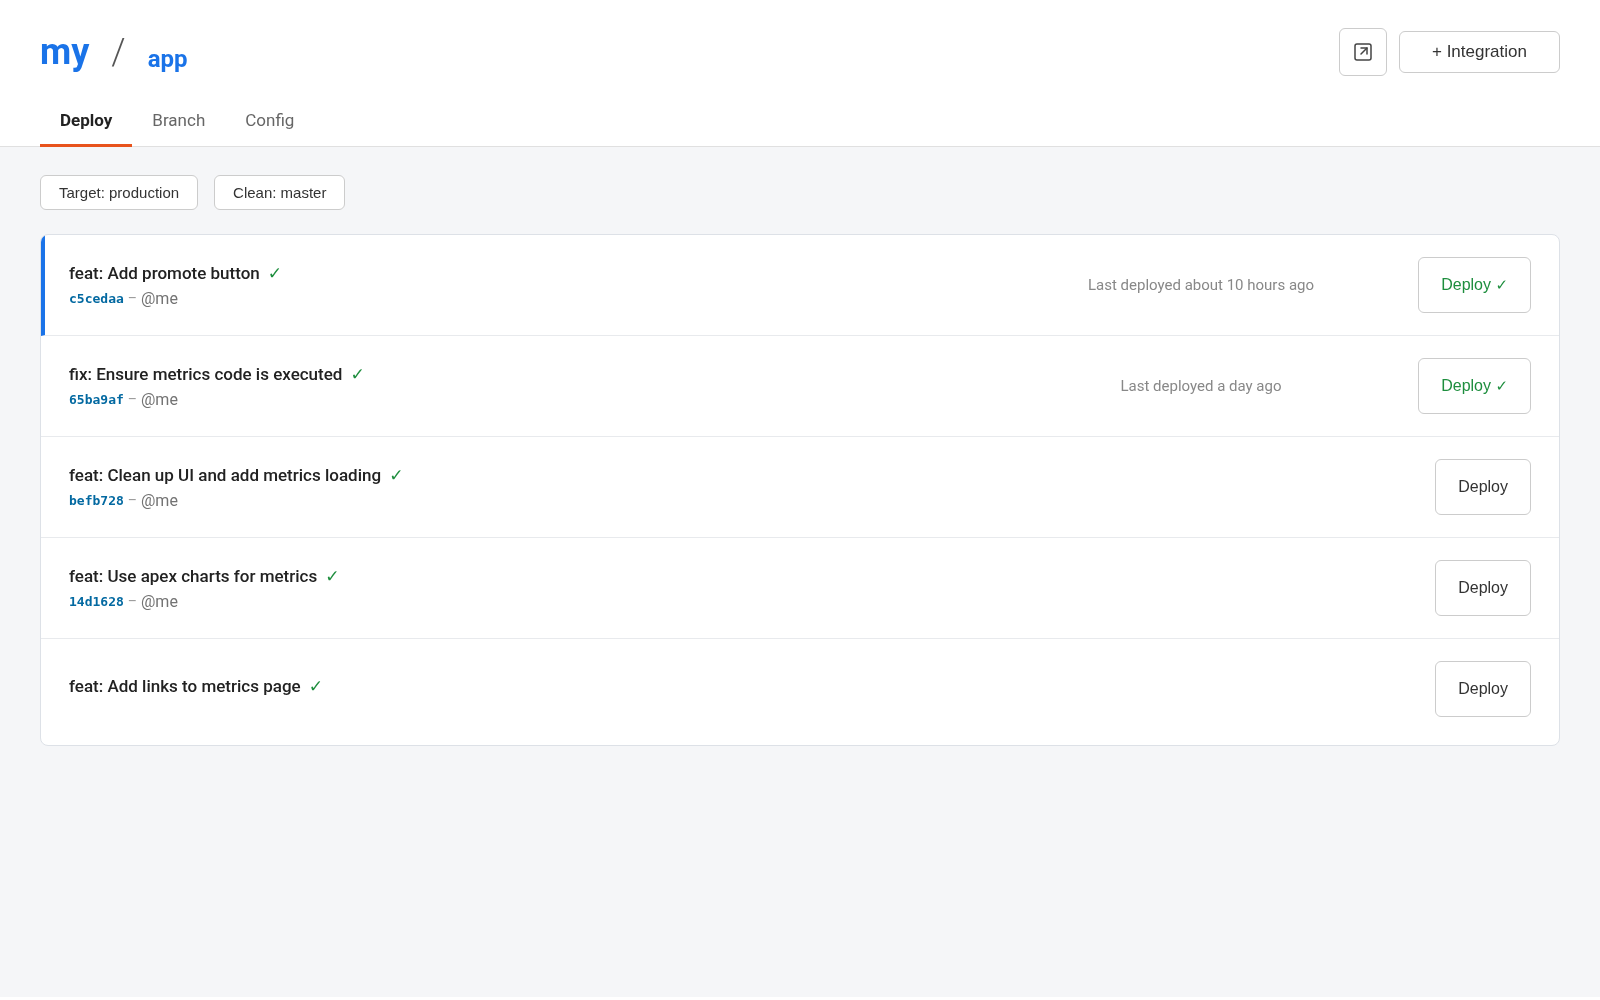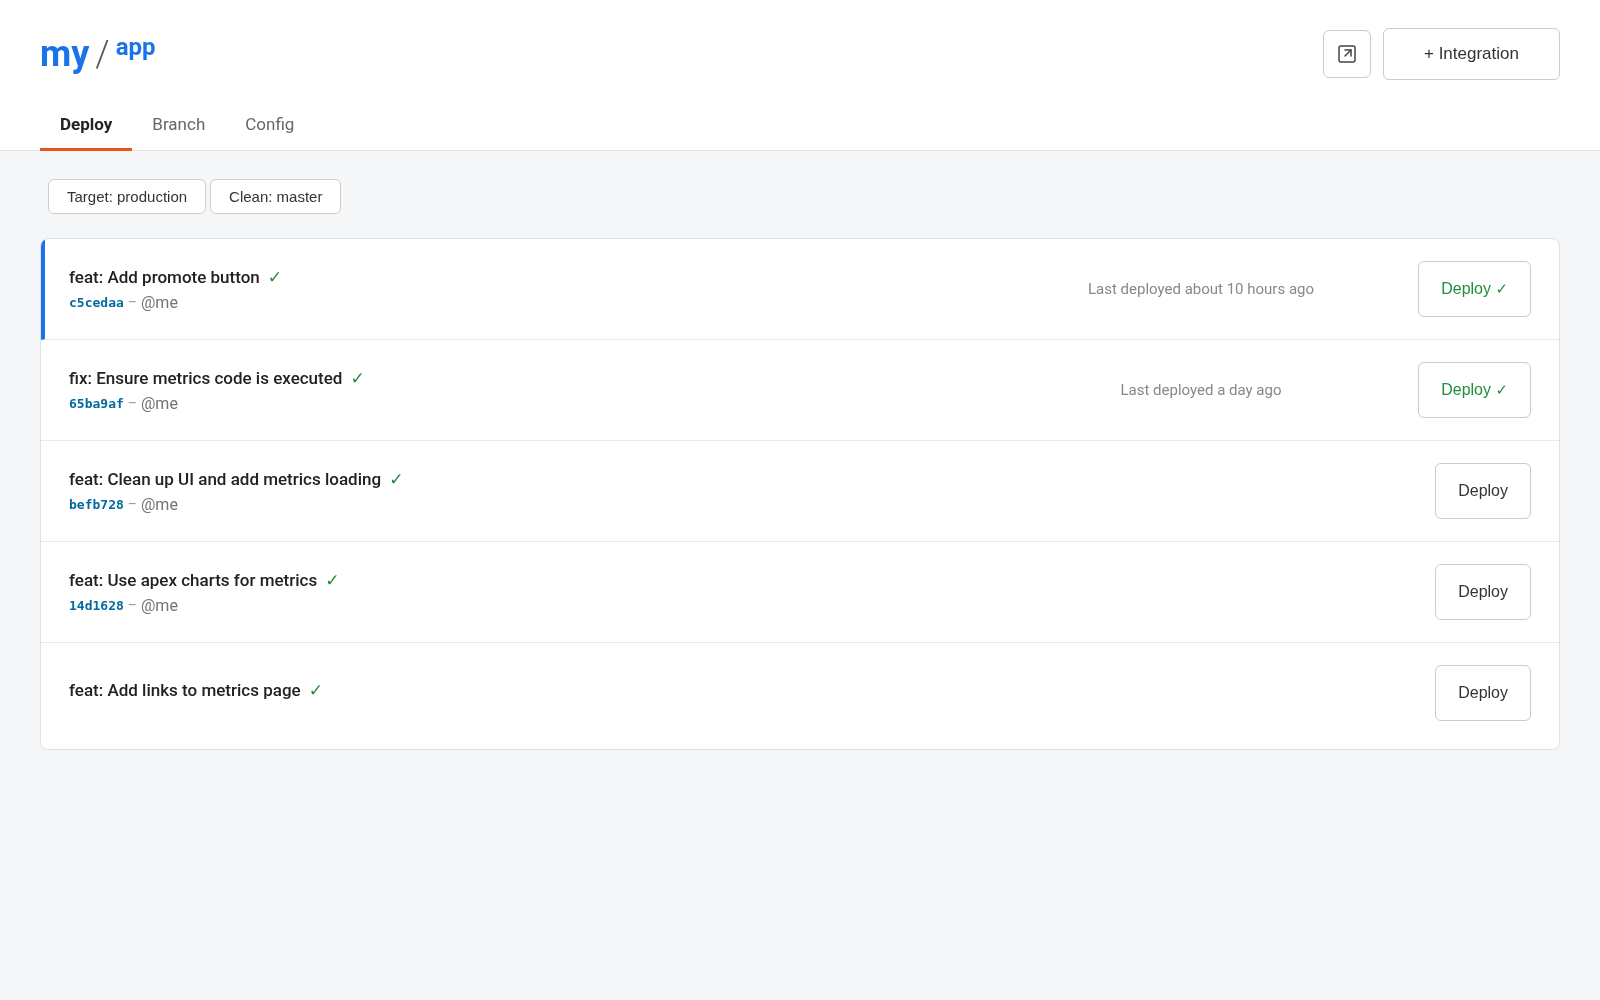--- a/index.html
+++ b/index.html
@@ -25,22 +25,22 @@
     .header {
       display: flex;
       align-items: center;
       justify-content: space-between;
       padding: 28px 40px 20px 40px;
       background: #fff;
     }
 
     .breadcrumb {
       display: flex;
-      align-items: flex-start;
-      gap: 0;
+      align-items: flex-end;
+      gap: 16px;
     }
 
     .breadcrumb-my {
       font-size: 36px;
       font-weight: 700;
       color: #1a73e8;
     }
 
     .breadcrumb-separator {
       font-size: 36px;
@@ -69,22 +69,22 @@
       background: #fff;
       cursor: pointer;
       display: flex;
       align-items: center;
       justify-content: center;
       font-size: 18px;
       color: #444;
     }
 
     .btn-integration {
-      height: 52px;
-      padding: 0 40px;
+      height: 42px;
+      padding: 0 32px;
       border: 1.5px solid #ccc;
       border-radius: 6px;
       background: #fff;
       cursor: pointer;
       font-size: 17px;
       font-weight: 500;
       color: #333;
       white-space: nowrap;
     }
 
@@ -116,23 +116,22 @@
     }
 
     .content {
       padding: 28px 40px;
       background: #f5f6f8;
       min-height: 850px;
     }
 
     .filters {
       display: flex;
-      gap: 4px;
+      gap: 16px;
       margin-bottom: 24px;
-      margin-left: 8px;
     }
 
     .filter-btn {
       padding: 8px 18px;
       border: 1.5px solid #ccc;
       border-radius: 6px;
       background: #fff;
       cursor: pointer;
       font-size: 15px;
       font-weight: 500;

